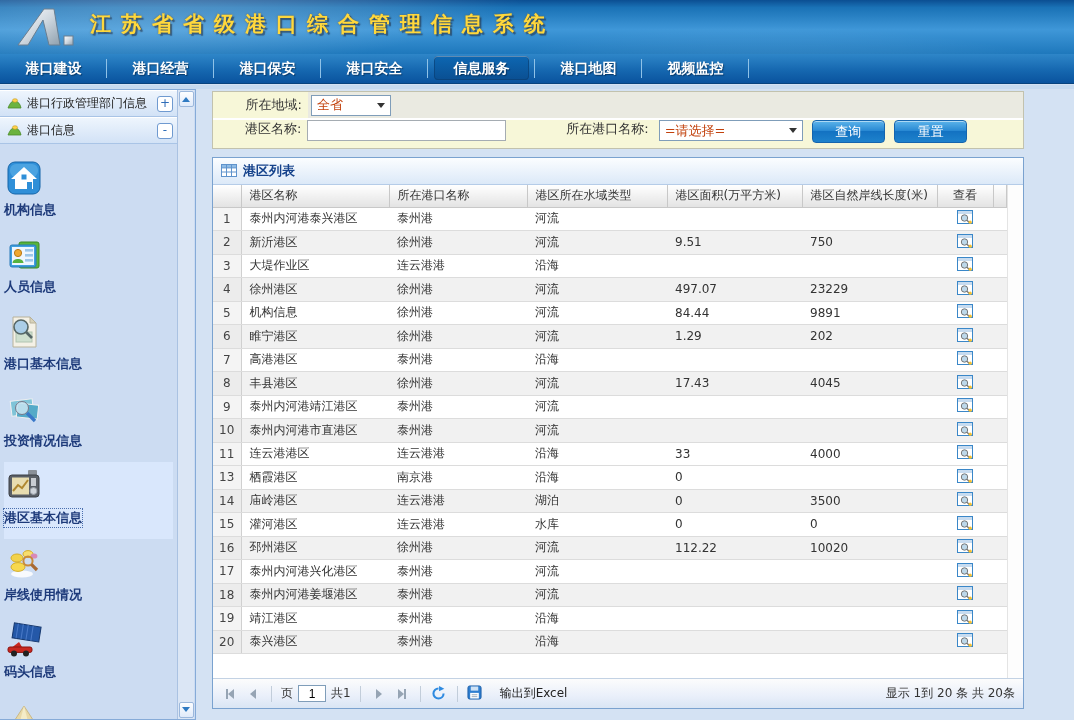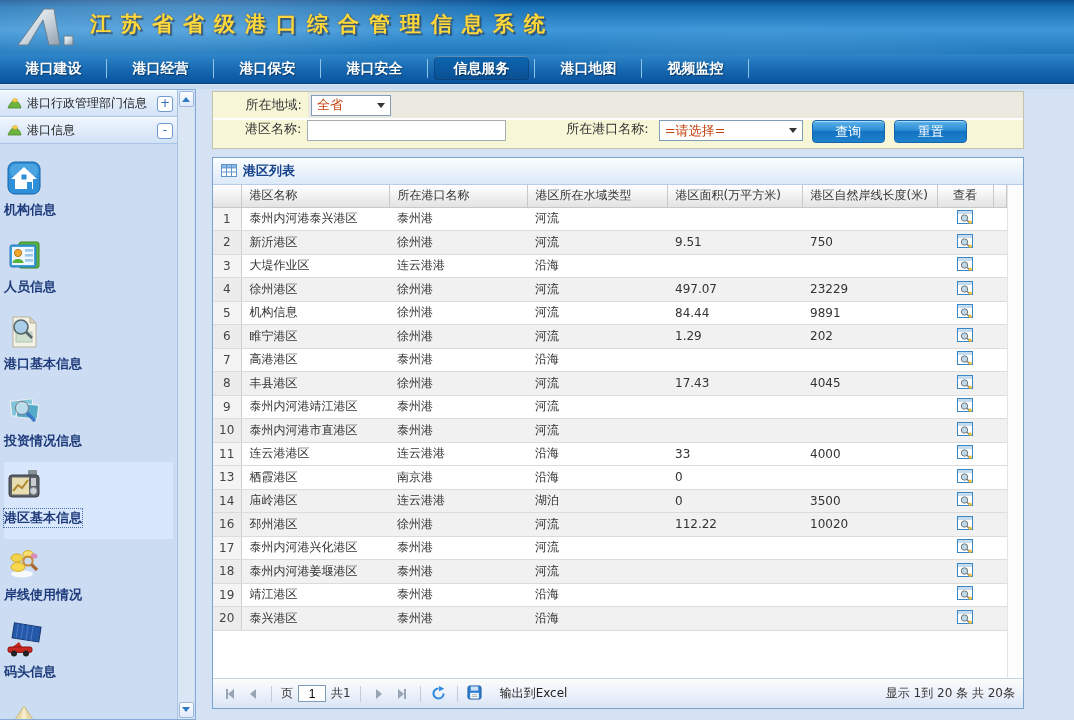--- a/index.html
+++ b/index.html
@@ -571,20 +571,36 @@
                 <td>3500</td>
                 <td class="view"><span class="view-ic"><svg width="16" height="14" viewBox="0 0 16 14">
                       <rect x="0.5" y="0.5" width="15" height="13" fill="#fff" stroke="#3a87c8"></rect>
                       <rect x="1" y="1" width="14" height="3" fill="#c8dcf0"></rect>
                       <circle cx="7.5" cy="8" r="3.2" fill="#bdd8ea" stroke="#777"></circle>
                       <line x1="10" y1="10.3" x2="12.2" y2="12.4" stroke="#777" stroke-width="1.4"></line>
                       <circle cx="13.2" cy="12.2" r="1.6" fill="#f4c030"></circle>
                     </svg></span></td>
                 <td></td>
               </tr>
+              <tr class="">
+                <td class="num">15</td>
+                <td>灌河港区</td>
+                <td>连云港港</td>
+                <td>水库</td>
+                <td>0</td>
+                <td>0</td>
+                <td class="view"><span class="view-ic"><svg width="16" height="14" viewBox="0 0 16 14">
+                      <rect x="0.5" y="0.5" width="15" height="13" fill="#fff" stroke="#3a87c8"></rect>
+                      <rect x="1" y="1" width="14" height="3" fill="#c8dcf0"></rect>
+                      <circle cx="7.5" cy="8" r="3.2" fill="#bdd8ea" stroke="#777"></circle>
+                      <line x1="10" y1="10.3" x2="12.2" y2="12.4" stroke="#777" stroke-width="1.4"></line>
+                      <circle cx="13.2" cy="12.2" r="1.6" fill="#f4c030"></circle>
+                    </svg></span></td>
+                <td></td>
+              </tr>
               <tr class="alt">
                 <td class="num">16</td>
                 <td>邳州港区</td>
                 <td>徐州港</td>
                 <td>河流</td>
                 <td>112.22</td>
                 <td>10020</td>
                 <td class="view"><span class="view-ic"><svg width="16" height="14" viewBox="0 0 16 14">
                       <rect x="0.5" y="0.5" width="15" height="13" fill="#fff" stroke="#3a87c8"></rect>
                       <rect x="1" y="1" width="14" height="3" fill="#c8dcf0"></rect>

